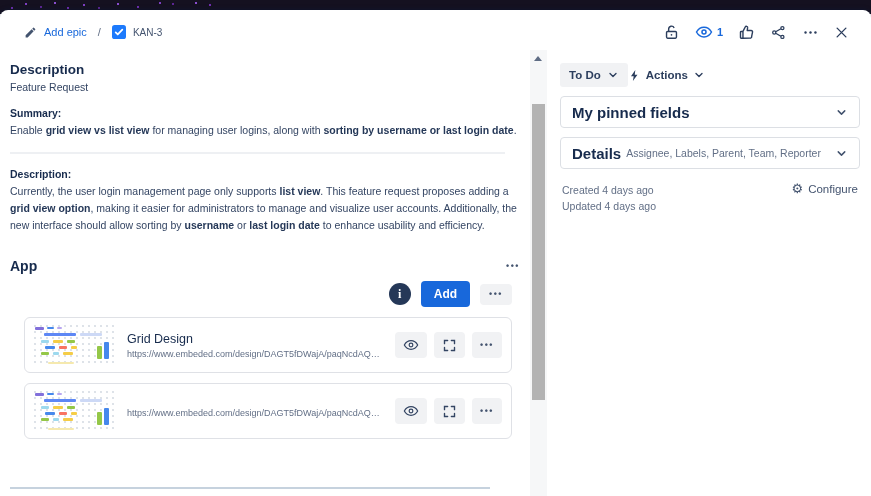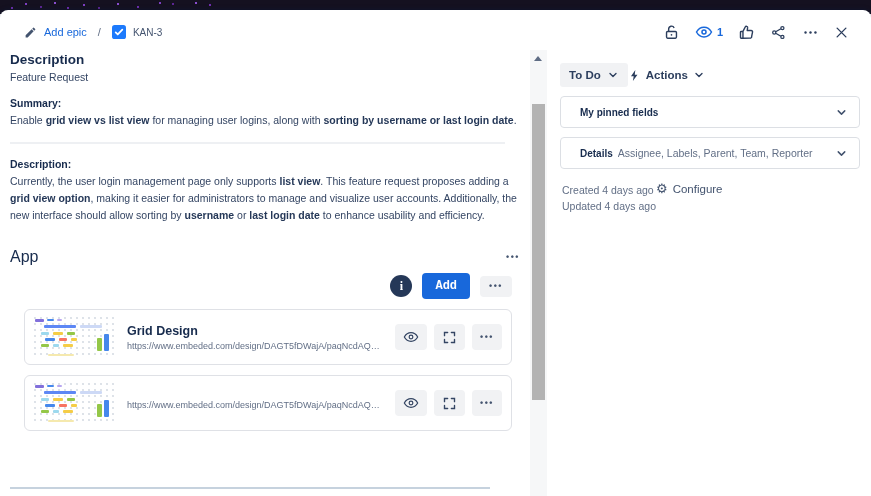--- a/index.html
+++ b/index.html
@@ -44,35 +44,35 @@
   .content-row { display:flex; height:446px; }
   .left-col { width:530px; padding-left:10px; position:relative; }
   .scroll-col { width:17px; background:#f6f7f8; position:relative; }
   .scroll-arrow { position:absolute; top:6px; left:4px; width:0; height:0;
                   border-left:4px solid transparent; border-right:4px solid transparent;
                   border-bottom:5px solid #5e6c84; }
   .scroll-thumb { position:absolute; top:54px; left:2px; width:13px; height:296px; background:#b3b3b3; }
   .right-col { flex:1; padding:13px 11px 0 13px; }
 
   
-  .desc-title { font-size:13.5px; font-weight:700; color:#172b4d; margin-top:2px; }
+  .desc-title { font-size:13.5px; font-weight:700; color:#172b4d; margin-top:12px; }
   .desc-intro { font-size:10.5px; color:#344563; margin-top:4px; }
   .sec-label { font-size:10.5px; font-weight:700; margin-top:14px; }
   .rich-text { font-size:10.5px; color:#344563; line-height:17px; margin-top:3px; width:510px; }
   .rich-text .b { font-weight:700; color:#253858; }
   .divider { height:2px; background:#eef0f3; margin:13px 25px 0 0; }
   .app-row { display:flex; justify-content:space-between; align-items:center; margin-top:24px; padding-right:10px; }
-  .app-title { font-size:16px; font-weight:400; }
+  .app-title { font-size:14px; font-weight:700; }
   .dots { color:#44546f; font-size:9px; font-weight:700; letter-spacing:1.5px; line-height:1; }
   .app-actions { display:flex; justify-content:flex-end; align-items:center; gap:10px; margin-top:7px; padding-right:18px; }
   .info-btn { width:22px; height:22px; border-radius:50%; background:#253858; color:#fff;
               font-size:12px; font-weight:700; display:flex; align-items:center; justify-content:center;
               font-family:"Liberation Serif", serif; cursor:pointer; }
   .add-btn { background:#1868db; color:#fff; border:none; border-radius:4px; font-size:12px;
-             font-weight:700; padding:6px 13px; cursor:pointer; font-family:Liberation Mono, monospace; }
+             font-weight:700; padding:6px 13px; cursor:pointer; font-family:Liberation Sans, sans-serif; }
   .gray-btn { background:#f1f2f4; border:none; border-radius:4px; padding:6px 9px; cursor:pointer;
               display:flex; align-items:center; justify-content:center; }
 
   .card { display:flex; align-items:center; gap:11px; border:1px solid #dfe1e6; border-radius:6px;
           height:56px; margin:10px 18px 0 14px; padding:0 9px 0 7px; background:#fff; }
   .thumb { width:84px; height:44px; position:relative; border-radius:2px; flex:0 0 auto;
            background-color:#fff;
            background-image:radial-gradient(circle, #dde2e8 0.7px, transparent 1px);
            background-size:6px 6px; }
   .thumb div { position:absolute; border-radius:1px; }
@@ -87,41 +87,41 @@
   .t9 { top:23px; left:13px; width:10px; height:3px; background:#4688ec; }
   .t10 { top:23px; left:27px; width:8px; height:3px; background:#f87462; }
   .t11 { top:23px; left:39px; width:6px; height:3px; background:#f5cd47; }
   .t12 { top:29px; left:9px; width:8px; height:3px; background:#94c748; }
   .t13 { top:29px; left:21px; width:6px; height:3px; background:#9dd9ee; }
   .t14 { top:29px; left:31px; width:10px; height:3px; background:#f5cd47; }
   .t15 { bottom:8px; right:14px; width:5px; height:13px; background:#94c748; }
   .t16 { bottom:8px; right:7px; width:5px; height:17px; background:#4688ec; }
   .t17 { bottom:3px; left:16px; width:26px; height:2px; background:#f5e9ae; }
   .card-text { flex:1; min-width:0; }
-  .card-title { font-size:12.5px; color:#172b4d; font-weight:700; }
+  .card-title { font-size:12.5px; color:#172b4d; font-weight:400; }
   .card-url { font-size:9px; color:#626f86; margin-top:3px; white-space:nowrap;
               overflow:hidden; text-overflow:ellipsis; max-width:265px; }
   .card-btns { display:flex; gap:7px; }
   .card-btns .gray-btn { padding:5px 8px; }
   .bottom-divider { position:absolute; bottom:7px; left:10px; width:480px; height:2px; background:#c6d2de; }
 
   
   .status-row { display:flex; align-items:center; gap:0; }
   .status-btn { display:flex; align-items:center; gap:6px; background:#f1f2f4; border:none;
                 border-radius:3px; padding:6px 9px; font-size:11.5px; font-weight:600; color:#2c3e5d;
                 cursor:pointer; font-family:"Liberation Sans",sans-serif; }
   .actions-btn { display:flex; align-items:center; gap:5px; background:none; border:none;
                  font-size:11.5px; font-weight:600; color:#2c3e5d; cursor:pointer;
                  font-family:"Liberation Sans",sans-serif; }
   .panel { display:flex; align-items:center; border:1px solid #dcdfe4; border-radius:4px;
            height:32px; padding:0 11px; margin-top:9px; cursor:pointer; background:#fff; }
-  .panel-label { font-size:10px; font-weight:700; color:#172b4d;margin-left:8px; }
+  .panel-label { font-size:15px; font-weight:700; color:#172b4d; }
   .panel-sub { font-size:10.5px; color:#626f86; margin-left:5px; white-space:nowrap; overflow:hidden; }
   .panel .chev { margin-left:auto; color:#44546f; display:flex; }
-  .meta-row { display:flex; justify-content:flex-start; align-items:flex-start; margin-top:13px; padding:0 2px; }
+  .meta-row { display:flex; justify-content:space-between; align-items:flex-start; margin-top:13px; padding:0 2px; }
   .meta-lines { font-size:10.5px; color:#626f86; line-height:16px; }
   .configure { display:flex; align-items:center; gap:5px; cursor:pointer; }
   .configure .glabel { font-size:11.5px; color:#44546f; font-weight:500; }
   .gear { font-size:13px; color:#44546f; line-height:1; }
   svg { display:block; }
 </style>
 </head>
 <body>
 
 <div class="stage">

